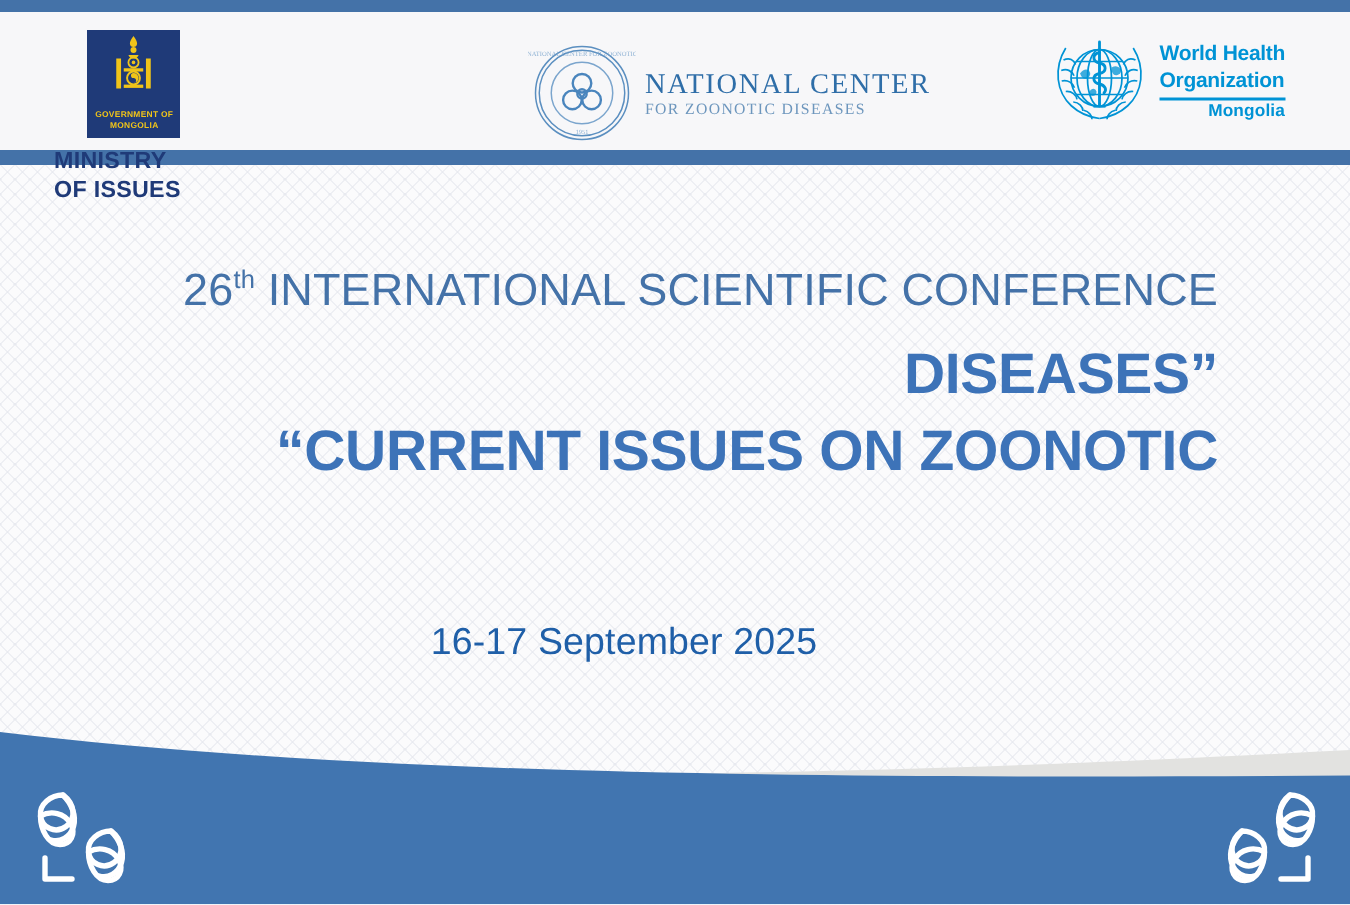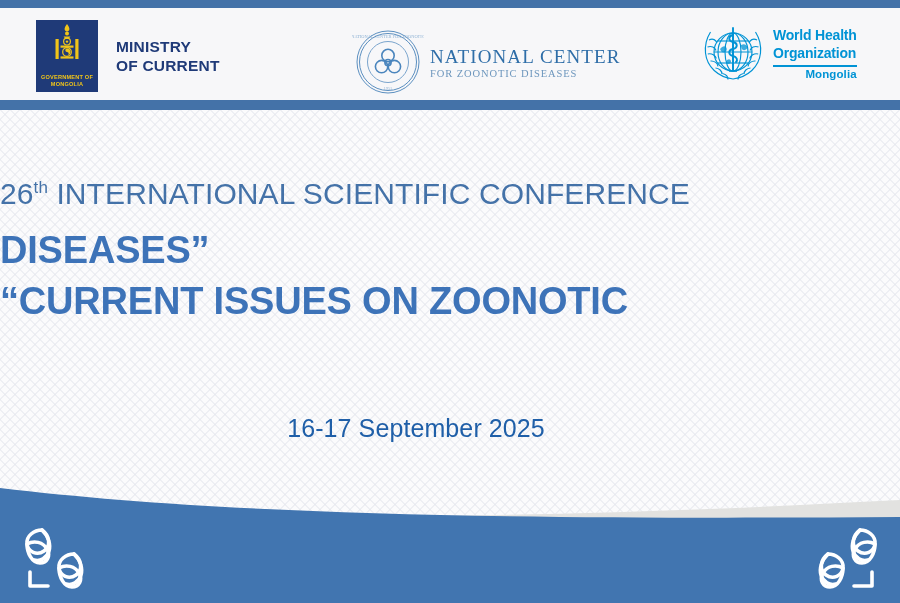--- a/index.html
+++ b/index.html
@@ -51,22 +51,23 @@
     left: 0; top: 100px;
     width: 900px; height: 10px;
     background: #4472a8;
   }
 
   
   .moh-logo {
     position: absolute;
     left: 36px; top: 20px;
     display: flex;
-    align-items: center;
-    gap: 18px;
+    align-items: flex-end;
+    gap: 6px;
+    flex-direction: column;
   }
   .moh-crest {
     width: 62px;
     height: 72px;
     background: #1f3a78;
     position: relative;
     display: flex;
     flex-direction: column;
     align-items: center;
     justify-content: flex-start;
@@ -144,21 +145,21 @@
     font-weight: bold;
     text-align: right;
     letter-spacing: 0.1px;
   }
 
   
   .title-block {
     position: absolute;
     left: 0; top: 175px;
     width: 812px;
-    text-align: left;
+    text-align: right;
   }
   .title-line1 {
     color: #4472a8;
     font-size: 30px;
     font-weight: normal;
     letter-spacing: 0.1px;
     line-height: 38px;
     white-space: nowrap;
   }
   .title-line1 sup {
@@ -234,21 +235,21 @@
           <path d="M17 25.6 a3.4 3.4 0 0 1 0 6.8 a1.7 1.7 0 0 0 0 -3.4 a1.7 1.7 0 0 1 0 -3.4 z"></path>
         </g>
       </svg>
       <div class="crest-text">
         <div>GOVERNMENT OF</div>
         <div>MONGOLIA</div>
       </div>
     </div>
     <div class="moh-name">
       <div>MINISTRY</div>
-      <div>OF CURRENT</div>
+      <div>OF ISSUES</div>
     </div>
   </div>
 
   <div class="nczd-logo">
     <svg width="72" height="68" viewBox="0 0 72 68">
       <g fill="none" stroke="#5b8fc0" stroke-width="1">
         <circle cx="36" cy="33" r="31"></circle>
         <circle cx="36" cy="33" r="28.5"></circle>
         <circle cx="36" cy="33" r="20.5" stroke="#7ba5cd"></circle>
       </g>

